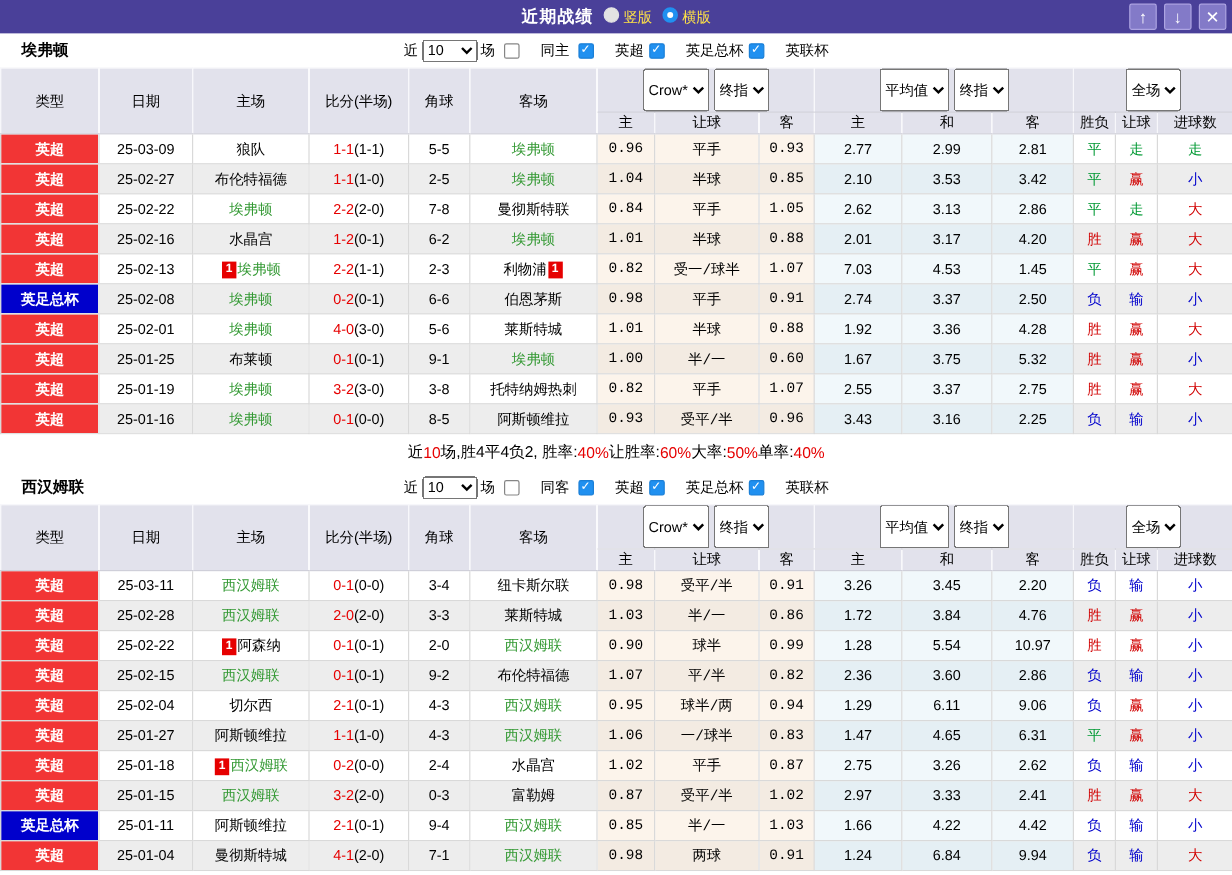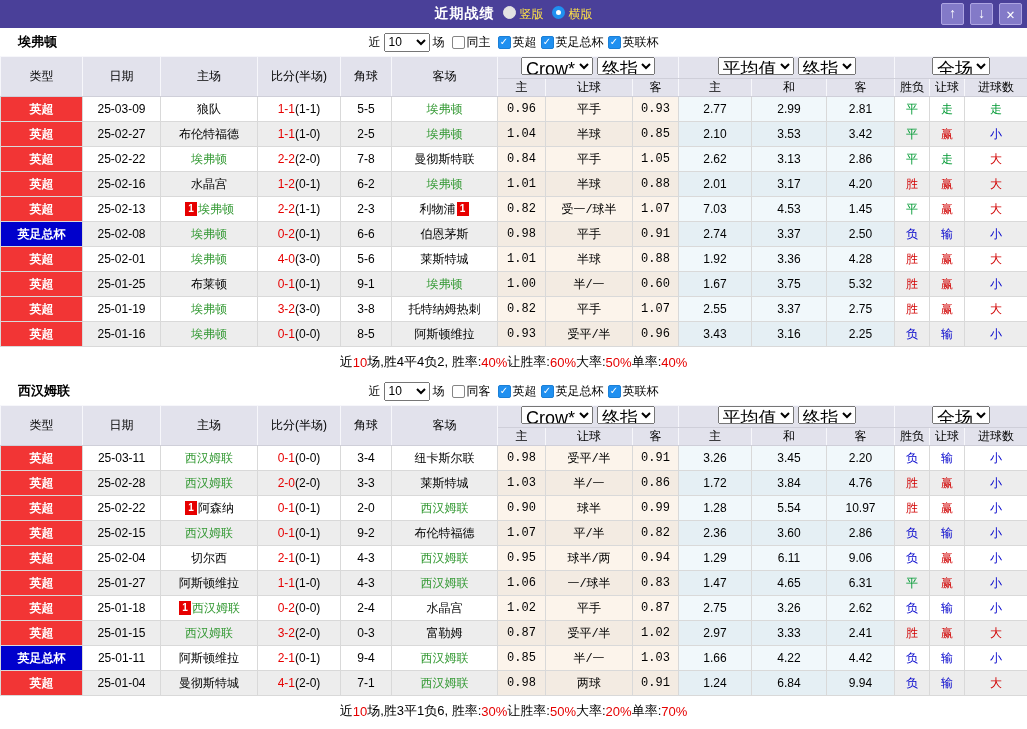--- a/index.html
+++ b/index.html
@@ -1,48 +1,48 @@
 <!DOCTYPE html>
 <html><head>
 <meta charset="utf-8">
 <style>
   * { box-sizing: border-box; }
   html,body { margin:0; padding:0; width:1027px; height:729px; overflow:hidden;
     font-family:"Liberation Sans","DejaVu Sans",sans-serif; font-size:12px; background:#fff; color:#000; }
   .app { width:1027px; height:729px; overflow:hidden; }
 
   
-  .titlebar { height:28px; background:#4a4099; position:relative; display:flex; align-items:center;font-family:Liberation Mono, monospace; }
+  .titlebar { height:28px; background:#4a4099; position:relative; display:flex; align-items:center; }
   .titlebar-center { margin:0 auto; display:flex; align-items:center; gap:8px; color:#fff; }
   .tb-title { font-weight:bold; font-size:14px; letter-spacing:1px; }
   .radio-label { display:inline-flex; gap:4px; color:#fde047; cursor:pointer; }
   .radio { width:13px; height:13px; border-radius:50%; background:#e3e3e3; border:1px solid #e3e3e3; display:inline-block; }
   .radio.checked { background:#fff; border:4px solid #2090f0; }
   .win-buttons { position:absolute; right:5px; top:3px; display:flex; gap:6px; }
   .win-btn { width:23px; height:22px; background:#837ac8; border:1px solid #ada4e2; color:#fff;
     display:flex; align-items:center; justify-content:center; font-weight:bold; font-size:14px; cursor:pointer; border-radius:2px; }
 
   
   .section-title { height:28px; position:relative; display:flex; align-items:center; background:#fff; }
   .team-name { position:absolute; left:18px; font-weight:bold; font-size:13px; }
   .filter-bar { margin:0 auto; display:flex; align-items:center; gap:3px; }
   .count-select { height:19px; width:46px; font-size:12px; font-family:inherit; }
-  .cb-label { display:inline-flex; align-items:center; gap:2px; margin-left:4px; cursor:pointer; }
+  .cb-label { display:inline-flex; align-items:center; gap:18px; margin-left:4px; cursor:pointer; }
   .cb { width:13px; height:13px; border:1px solid #858585; background:#fff; border-radius:2px;
     display:inline-flex; align-items:center; justify-content:center; font-size:10px; line-height:1; }
   .cb.on { background:#2090f0; border-color:#1b7fd6; color:#fff; font-weight:bold; }
 
   
   table.grid { border-collapse:collapse; table-layout:fixed; width:1027px;padding-left:36px; }
   .grid th, .grid td { border:1px solid #d9d9d9; text-align:center; padding:0;
     overflow:hidden; white-space:nowrap; font-weight:normal; }
   .grid thead th { background:#e2e2ec; border:1px solid #f7f7fb; border-bottom-color:#cfcfd9; }
   .grid thead tr:first-child th.h-group { height:17px; }
   .grid thead tr:last-child th { height:16px; }
-  .hdr-select { font-size:18px; height:18px; margin:0 2px; font-family:inherit; }
+  .hdr-select { font-size:12px; height:36px; margin:0 2px; font-family:inherit; }
 
   .grid tbody td { height:25px; background:#fff; }
   .grid tbody tr:nth-child(even) td { background:#ededed; }
   .grid tbody td.c-odds { background:#fcf4eb;font-family:Liberation Mono, monospace; }
   .grid tbody tr:nth-child(even) td.c-odds { background:#f3ebe2; }
   .grid tbody td.c-avg { background:#f1f8fb; }
   .grid tbody tr:nth-child(even) td.c-avg { background:#e5eff4; }
   .grid tbody td.lg-red, .grid tbody tr:nth-child(even) td.lg-red { background:#f23535; color:#fff; font-weight:bold; }
   .grid tbody td.lg-blue, .grid tbody tr:nth-child(even) td.lg-blue { background:#0000cc; color:#fff; font-weight:bold; }
 

